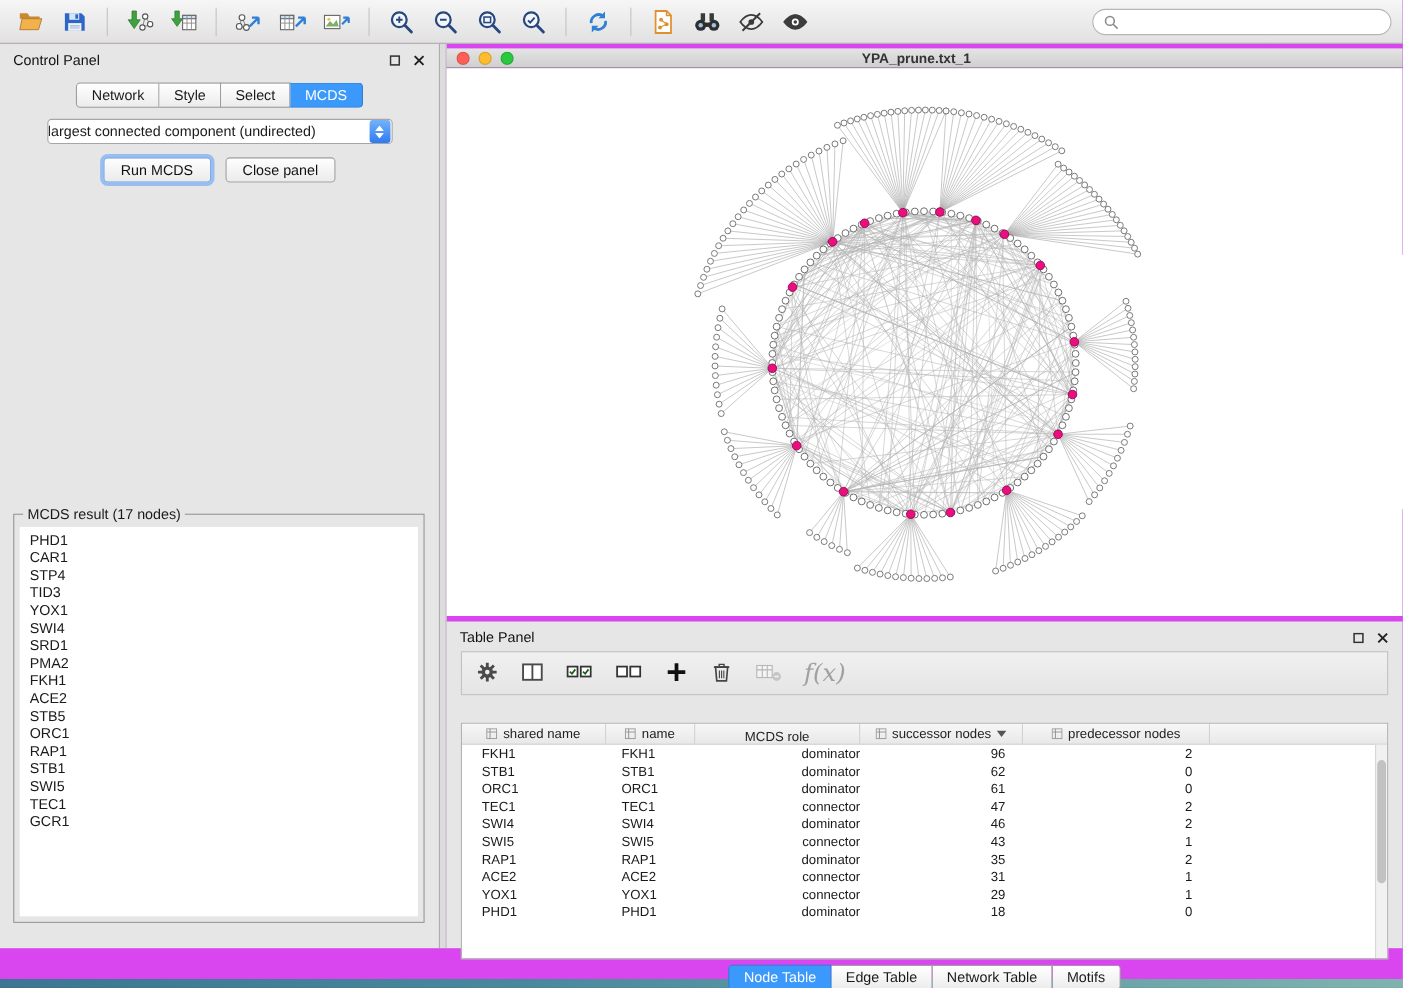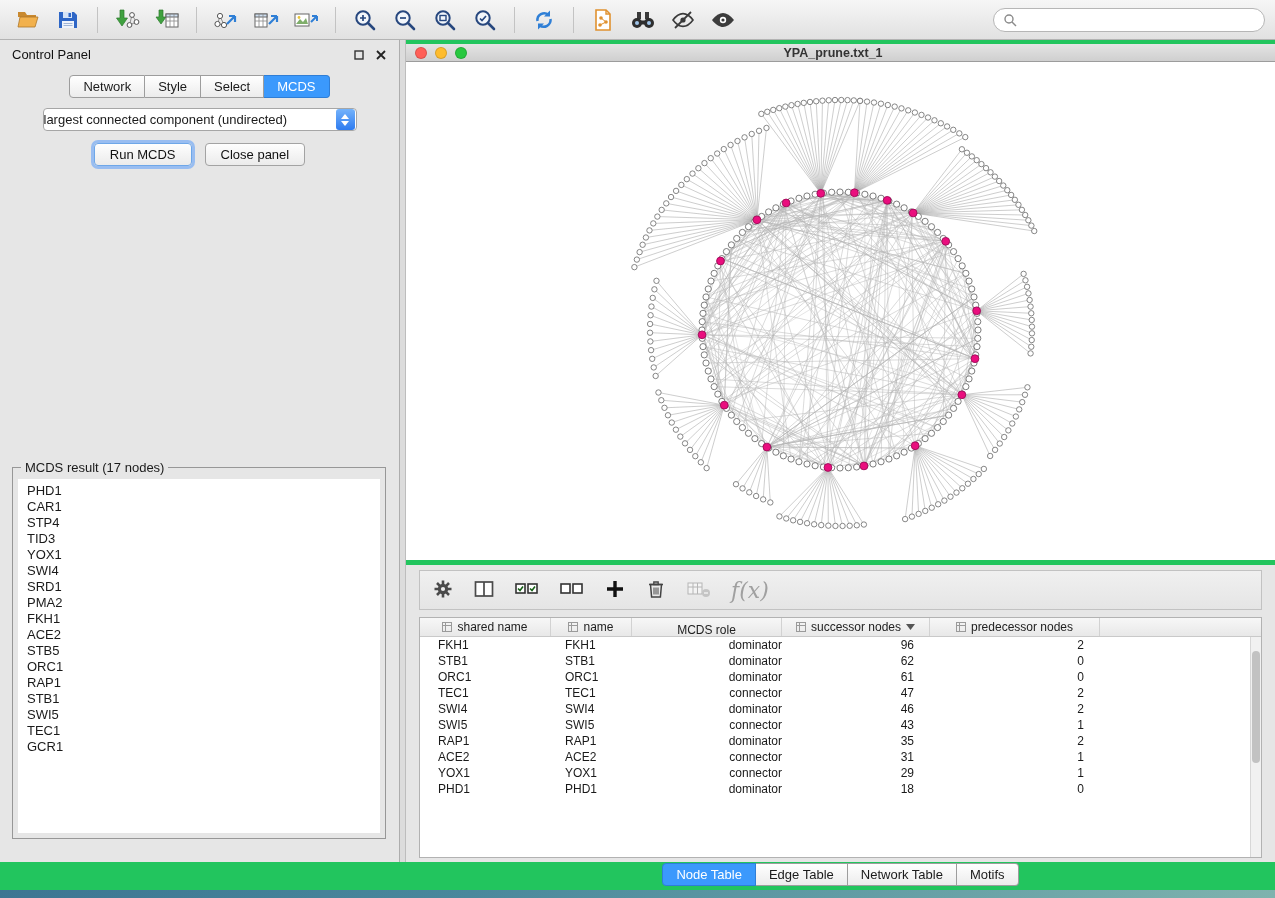--- a/index.html
+++ b/index.html
@@ -1,19 +1,19 @@
 <!DOCTYPE html>
 <html><head>
 <meta charset="utf-8">
 <style>
   *{margin:0;padding:0;box-sizing:border-box;}
   html,body{width:1275px;height:898px;overflow:hidden;}
   body{font-family:"Liberation Sans",sans-serif;font-size:13px;color:#1a1a1a;
        background:linear-gradient(120deg,#2e6288,#49889c 55%,#7fb3ae);}
-  #app{position:absolute;left:0;top:0;width:1275px;height:890px;background:#22c55e;}
+  #app{position:absolute;left:0;top:0;width:1275px;height:890px;background:#d946ef;}
 
   
   #toolbar{position:absolute;left:0;top:0;width:1275px;height:40px;
     background:linear-gradient(#f6f6f6,#e1e1e1);border-bottom:1px solid #b3b3b3;
     display:flex;align-items:center;padding:0 10px;gap:4px;}
   .tb-btn{width:36px;height:30px;display:flex;align-items:center;justify-content:center;border-radius:4px;cursor:default;}
   .tb-sep{width:1px;height:26px;background:#c3c3c3;margin:0 7px;}
   .tb-search{margin-left:auto;width:272px;height:24px;border:1px solid #b6b6b6;border-radius:13px;
     background:#fff;display:flex;align-items:center;padding:0 9px;gap:6px;}
   .tb-search input{border:none;outline:none;flex:1;font:13px "Liberation Sans",sans-serif;background:transparent;}
@@ -53,21 +53,21 @@
   .lights{display:flex;gap:8px;margin-left:9px;z-index:2;}
   .light{width:12px;height:12px;border-radius:50%;border:1px solid rgba(0,0,0,.15);}
   .net-title-text{position:absolute;left:0;right:15px;text-align:center;font-size:12.5px;font-weight:bold;color:#333;}
   #net-canvas{position:absolute;left:406px;top:62px;width:869px;height:498px;background:#fff;}
 
   
   #table-panel{position:absolute;left:406px;top:565px;width:869px;height:297px;background:#e6e6e6;}
   .tp-toolbar{margin:5px 13px 0;height:40px;background:linear-gradient(#f0f0f0,#e5e5e5);
     border:1px solid #c2c2c2;display:flex;align-items:center;gap:19px;padding:0 12px;}
   .fx{font-family:"DejaVu Serif",serif;font-style:italic;font-size:22px;color:#a0a0a0;}
-  .tp-table{margin:7px 13px 0;height:241px;background:#fff;border:1px solid #b2b2b2;position:relative;overflow:hidden;}
+  .tp-table{margin:25px 13px 0;height:215px;background:#fff;border:1px solid #b2b2b2;position:relative;overflow:hidden;}
   .t-header{display:flex;height:19px;background:linear-gradient(#f7f7f7,#e8e8e8);border-bottom:1px solid #c9c9c9;}
   .t-hcell{display:flex;align-items:center;justify-content:center;gap:5px;border-right:1px solid #d2d2d2;
     font-size:12px;color:#222;white-space:nowrap;}
   .t-hcell.t-fill{flex:1;border-right:none;}
   .t-row{display:flex;height:16px;align-items:center;}
   .t-cell{font-size:12px;white-space:nowrap;overflow:hidden;}
   .txt0{padding-left:18px;}.txt1{padding-left:14px;}.txt2{padding-left:10px;text-align:right;}
   .num{text-align:right;padding-right:16px;}
   .t-scroll{position:absolute;right:0;top:19px;bottom:0;width:11px;background:#f1f1f1;border-left:1px solid #d7d7d7;}
   .t-thumb{position:absolute;left:1px;right:1px;top:14px;height:112px;background:#c2c2c2;border-radius:5px;}
@@ -1044,20 +1044,35 @@
         <circle cx="509.16018683207375" cy="383.7365383764685" r="3.9" fill="#ea0e7e" stroke="#9e0a58" stroke-width="0.9"></circle>
         <circle cx="457.9634485180364" cy="403.9034699156847" r="3.9" fill="#ea0e7e" stroke="#9e0a58" stroke-width="0.9"></circle>
         <circle cx="421.97250750082316" cy="405.47486833666085" r="3.9" fill="#ea0e7e" stroke="#9e0a58" stroke-width="0.9"></circle>
         <circle cx="360.87114153581774" cy="385.0306372695868" r="3.9" fill="#ea0e7e" stroke="#9e0a58" stroke-width="0.9"></circle>
         <circle cx="318.2634616235315" cy="343.16018683207375" r="3.9" fill="#ea0e7e" stroke="#9e0a58" stroke-width="0.9"></circle>
         <circle cx="296.08406587136477" cy="272.81613054494517" r="3.9" fill="#ea0e7e" stroke="#9e0a58" stroke-width="0.9"></circle>
       </g>
     </svg>
 
   <div id="table-panel">
+    <div class="panel-header">
+      <span>Table Panel</span>
+      <span class="win-btns">
+        <span class="win-btn">
+            <svg width="10" height="10" viewBox="0 0 10 10">
+              <rect x="1" y="1" width="8" height="8" fill="none" stroke="#333" stroke-width="1.4"></rect>
+            </svg>
+          </span>
+        <span class="win-btn">
+            <svg width="10" height="10" viewBox="0 0 10 10">
+              <path d="M1 1l8 8M9 1l-8 8" stroke="#222" stroke-width="1.8"></path>
+            </svg>
+          </span>
+      </span>
+    </div>
     <div class="tp-toolbar">
       <span><svg width="22" height="22" viewBox="0 0 22 22">
             <g stroke="#4a4a4a" stroke-width="2.6">
               <path d="M11 2.5v4M11 15.5v4M2.5 11h4M15.5 11h4M5 5l2.8 2.8M14.2 14.2L17 17M17 5l-2.8 2.8M7.8 14.2L5 17"></path>
             </g>
             <circle cx="11" cy="11" r="5.2" fill="#4a4a4a"></circle>
             <circle cx="11" cy="11" r="2.1" fill="#ececec"></circle>
           </svg></span>
       <span><svg width="22" height="22" viewBox="0 0 22 22">
             <rect x="2.5" y="4" width="17" height="14" fill="#fff" stroke="#4a4a4a" stroke-width="1.7"></rect>

